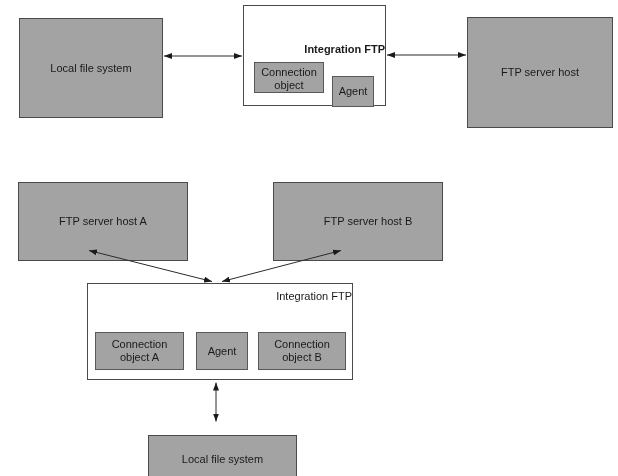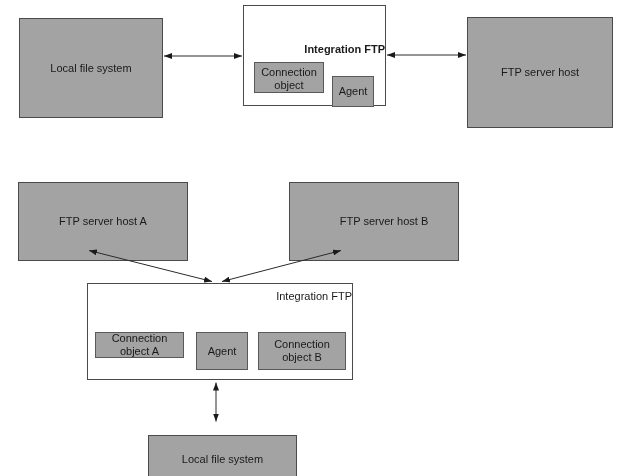--- a/index.html
+++ b/index.html
@@ -85,27 +85,27 @@
     </div>
 
   </div>
 
   <div>
 
     <div class="box" style="left:18px; top:170px; width:170px; height:79px;">
       <span>FTP server host A</span>
     </div>
 
-    <div class="box" style="left:289px; top:170px; width:170px; height:79px;padding-left:20px;">
+    <div class="box" style="left:273px; top:170px; width:170px; height:79px;padding-left:20px;">
       <span>FTP server host B</span>
     </div>
 
     <div class="container-box" style="left:87px; top:283px; width:266px; height:97px;">
       <div class="container-title" style="top:6px;">Integration FTP</div>
-      <div class="box sub-box" style="left:7px; top:36px; width:89px; height:26px;justify-content:flex-end;">
+      <div class="box sub-box" style="left:7px; top:36px; width:89px; height:38px;justify-content:flex-end;">
         <span>Connection object A</span>
       </div>
       <div class="box sub-box" style="left:108px; top:36px; width:52px; height:38px;">
         <span>Agent</span>
       </div>
       <div class="box sub-box" style="left:170px; top:36px; width:88px; height:38px;justify-content:flex-end;">
         <span>Connection object B</span>
       </div>
     </div>
 

